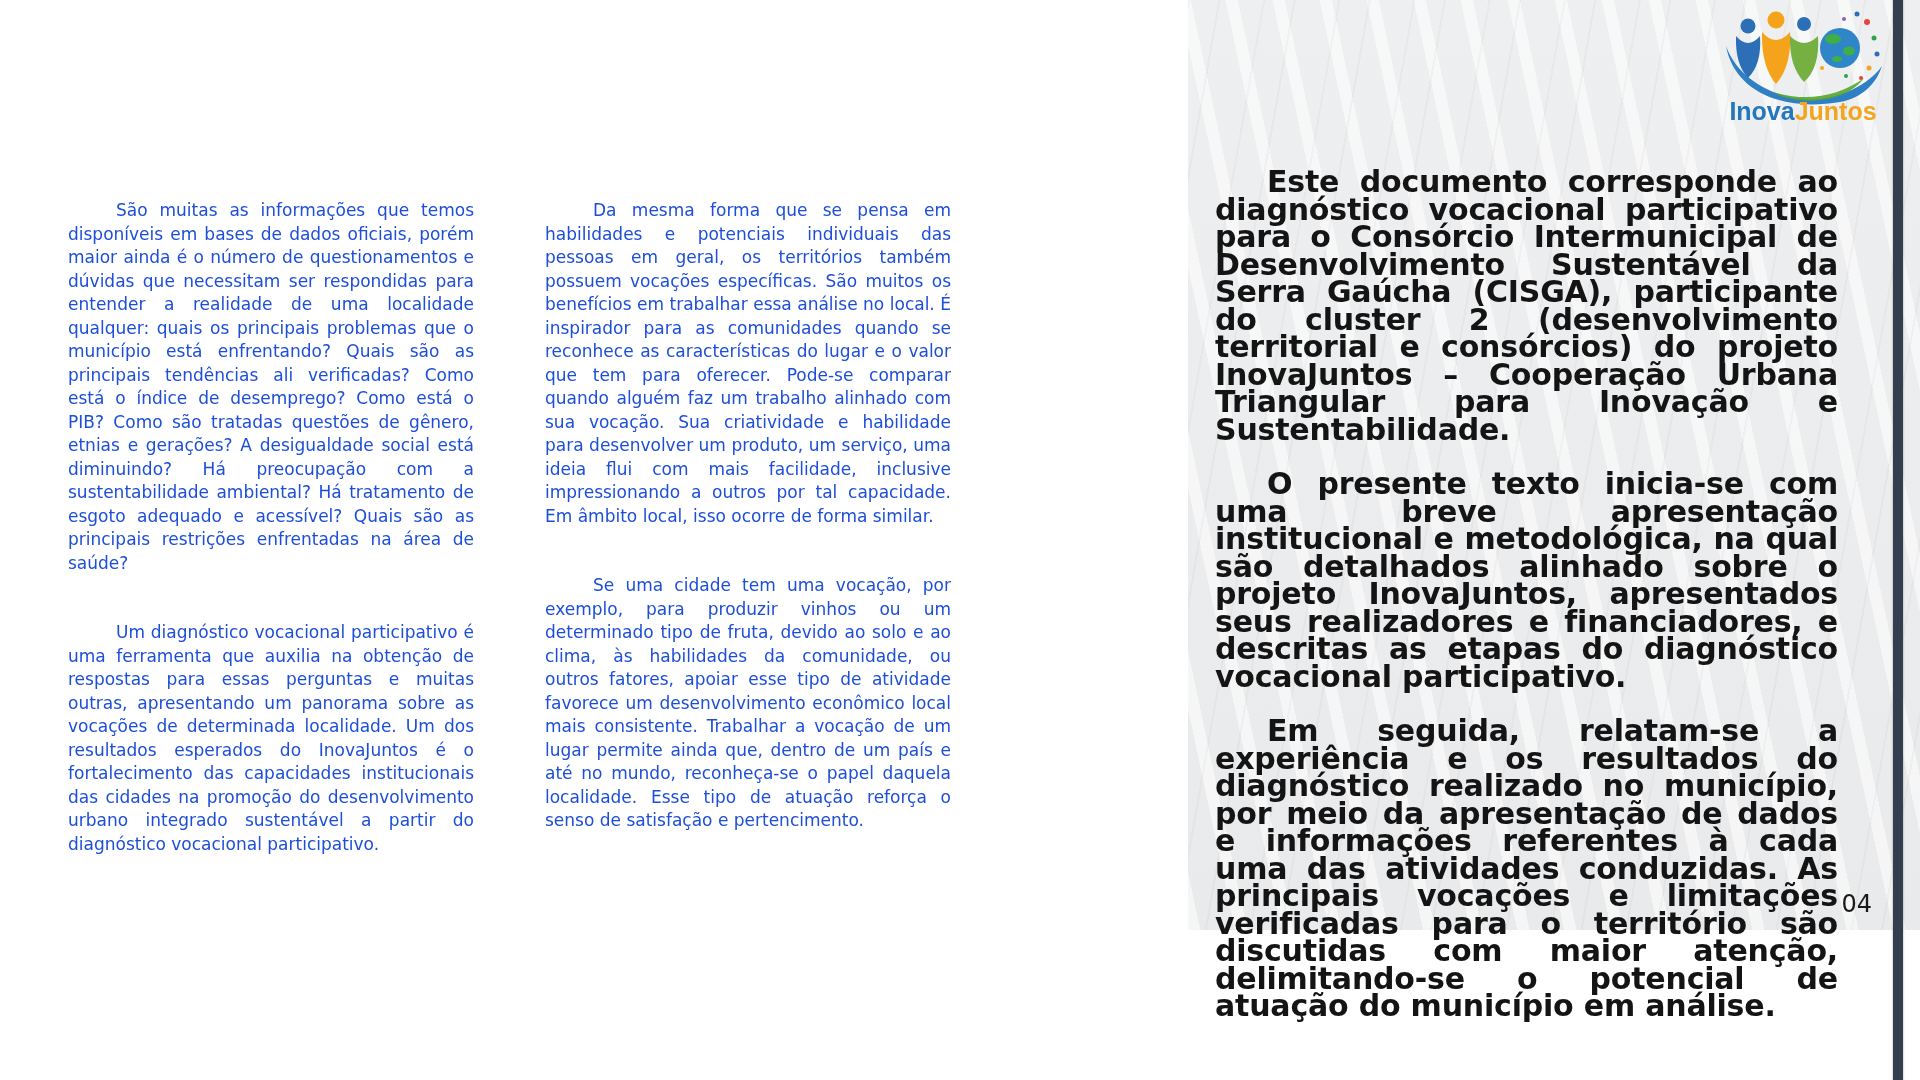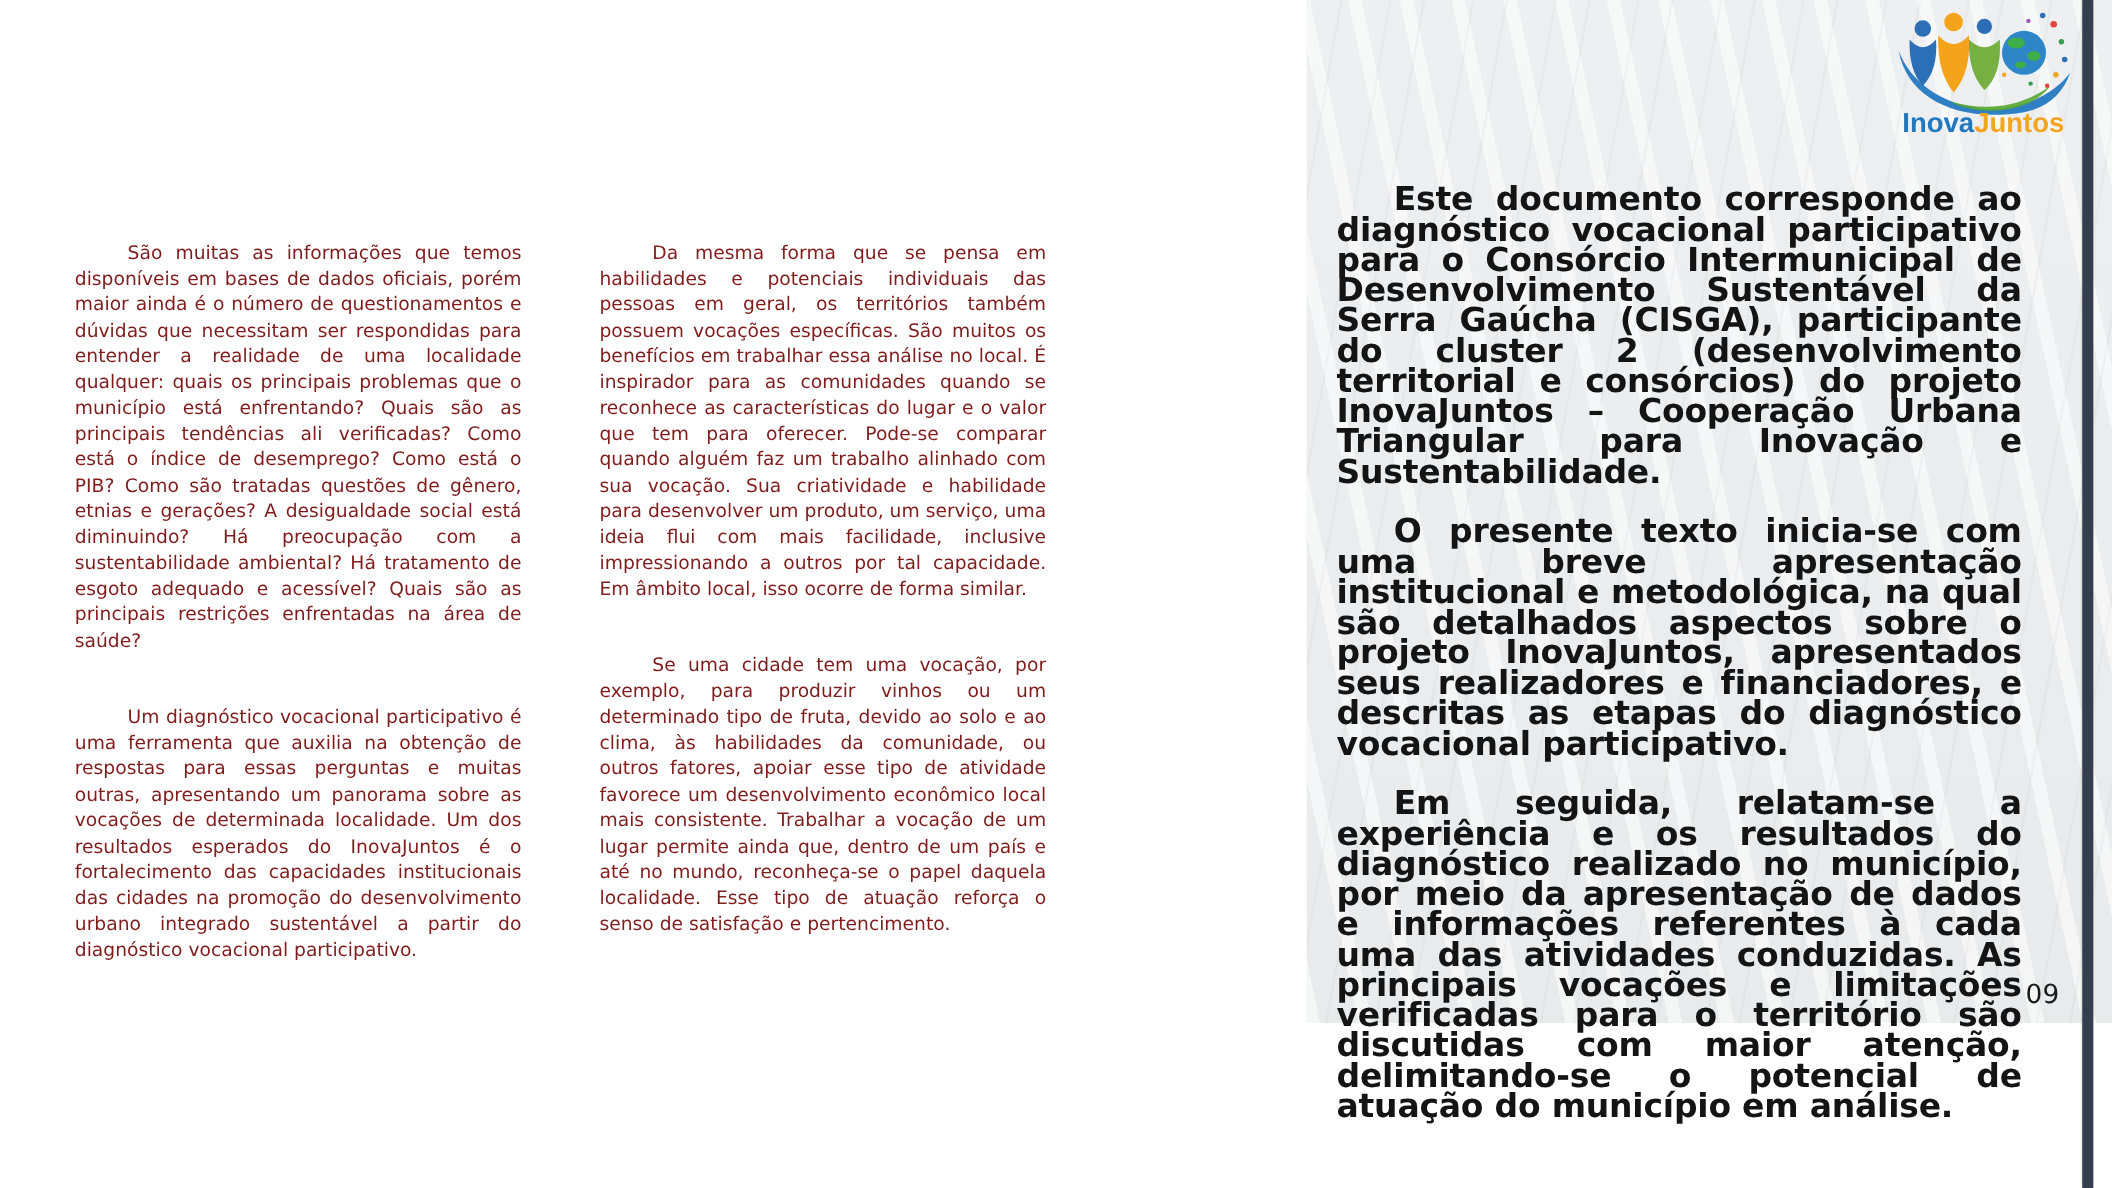--- a/index.html
+++ b/index.html
@@ -6,21 +6,21 @@
   body{
     width:1920px;height:1080px;overflow:hidden;position:relative;
     background:#ffffff;
     font-family:"DejaVu Sans","Liberation Sans",sans-serif;
   }
   .page{position:absolute;inset:0;width:1920px;height:1080px;}
 
   
   .col{
     position:absolute;top:199px;width:406px;
-    color:#7f1d1d;font-size:17px;line-height:23.5px;margin-top:20px;
+    color:#1d4ed8;font-size:17px;line-height:23.5px;
   }
   .col-1{left:68px;}
   .col-2{left:545px;}
   .col p{
     margin:0 0 46px 0;
     text-align:justify;text-indent:48px;
   }
   .col p:last-child{margin-bottom:0;}
 
   
@@ -108,22 +108,22 @@
         <circle cx="104" cy="62" r="2" fill="#f2a51e"></circle>
       </g>
 
       <text x="85" y="114" text-anchor="middle" font-family="Liberation Sans, DejaVu Sans, sans-serif" font-size="25" font-weight="bold">
         <tspan fill="#2377bd">Inova</tspan><tspan fill="#f2a51e">Juntos</tspan>
       </text>
     </svg>
 
     <div class="panel-text">
       <p>Este documento corresponde ao diagnóstico vocacional participativo para o Consórcio Intermunicipal de Desenvolvimento Sustentável da Serra Gaúcha (CISGA), participante do cluster 2 (desenvolvimento territorial e consórcios) do projeto InovaJuntos – Cooperação Urbana Triangular para Inovação e Sustentabilidade.</p>
-      <p>O presente texto inicia-se com uma breve apresentação institucional e metodológica, na qual são detalhados aspectos sobre o projeto InovaJuntos, apresentados seus realizadores e financiadores, e descritas as etapas do diagnóstico vocacional participativo.</p>
+      <p>O presente texto inicia-se com uma breve apresentação institucional e metodológica, na qual são detalhados alinhado sobre o projeto InovaJuntos, apresentados seus realizadores e financiadores, e descritas as etapas do diagnóstico vocacional participativo.</p>
       <p>Em seguida, relatam-se a experiência e os resultados do diagnóstico realizado no município, por meio da apresentação de dados e informações referentes à cada uma das atividades conduzidas. As principais vocações e limitações verificadas para o território são discutidas com maior atenção, delimitando-se o potencial de atuação do município em análise.</p>
     </div>
 
-    <div class="page-number">09</div>
+    <div class="page-number">04</div>
   </aside>
 
   <div class="edge-bar"></div>
 
 </div>
 
 </body></html>

